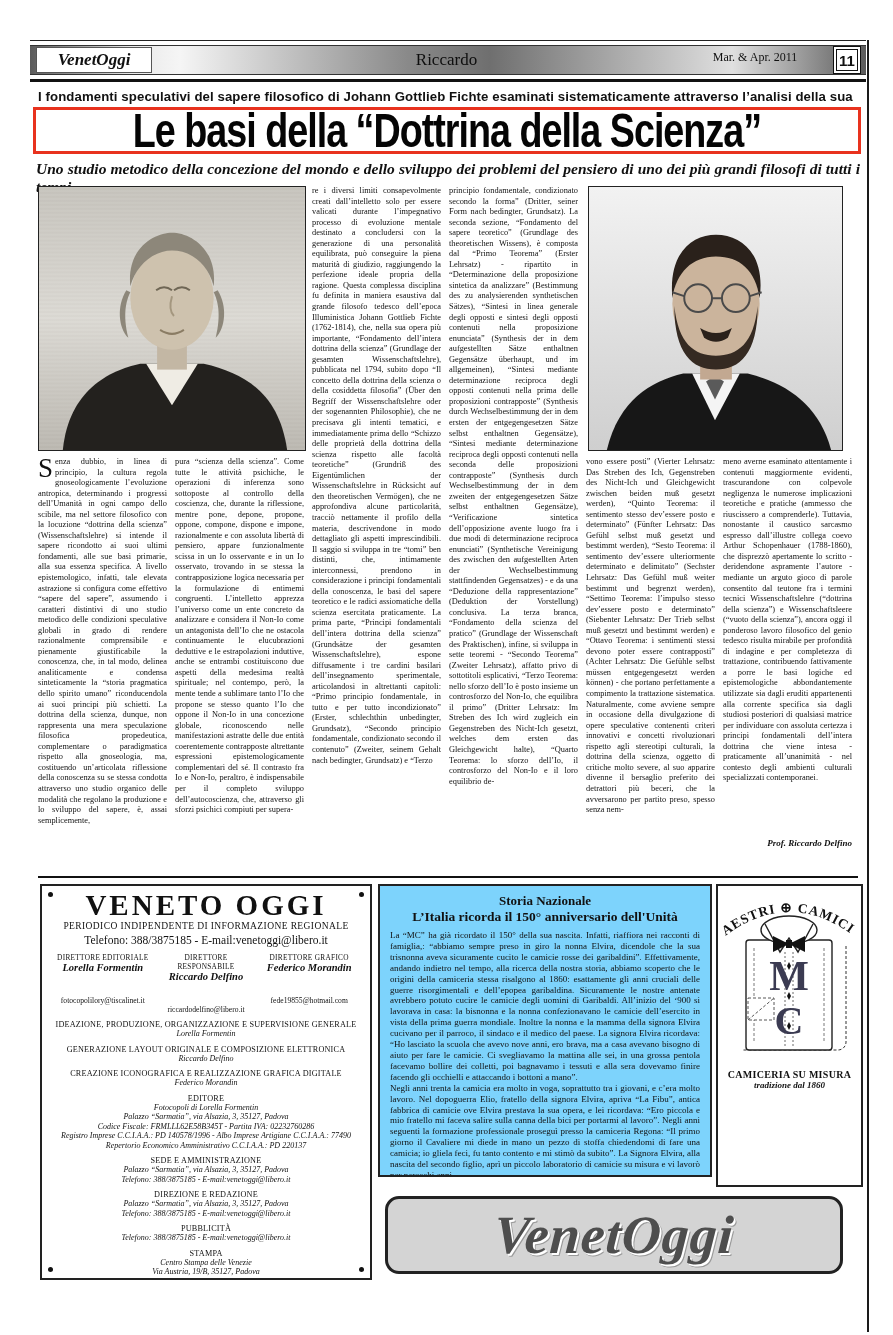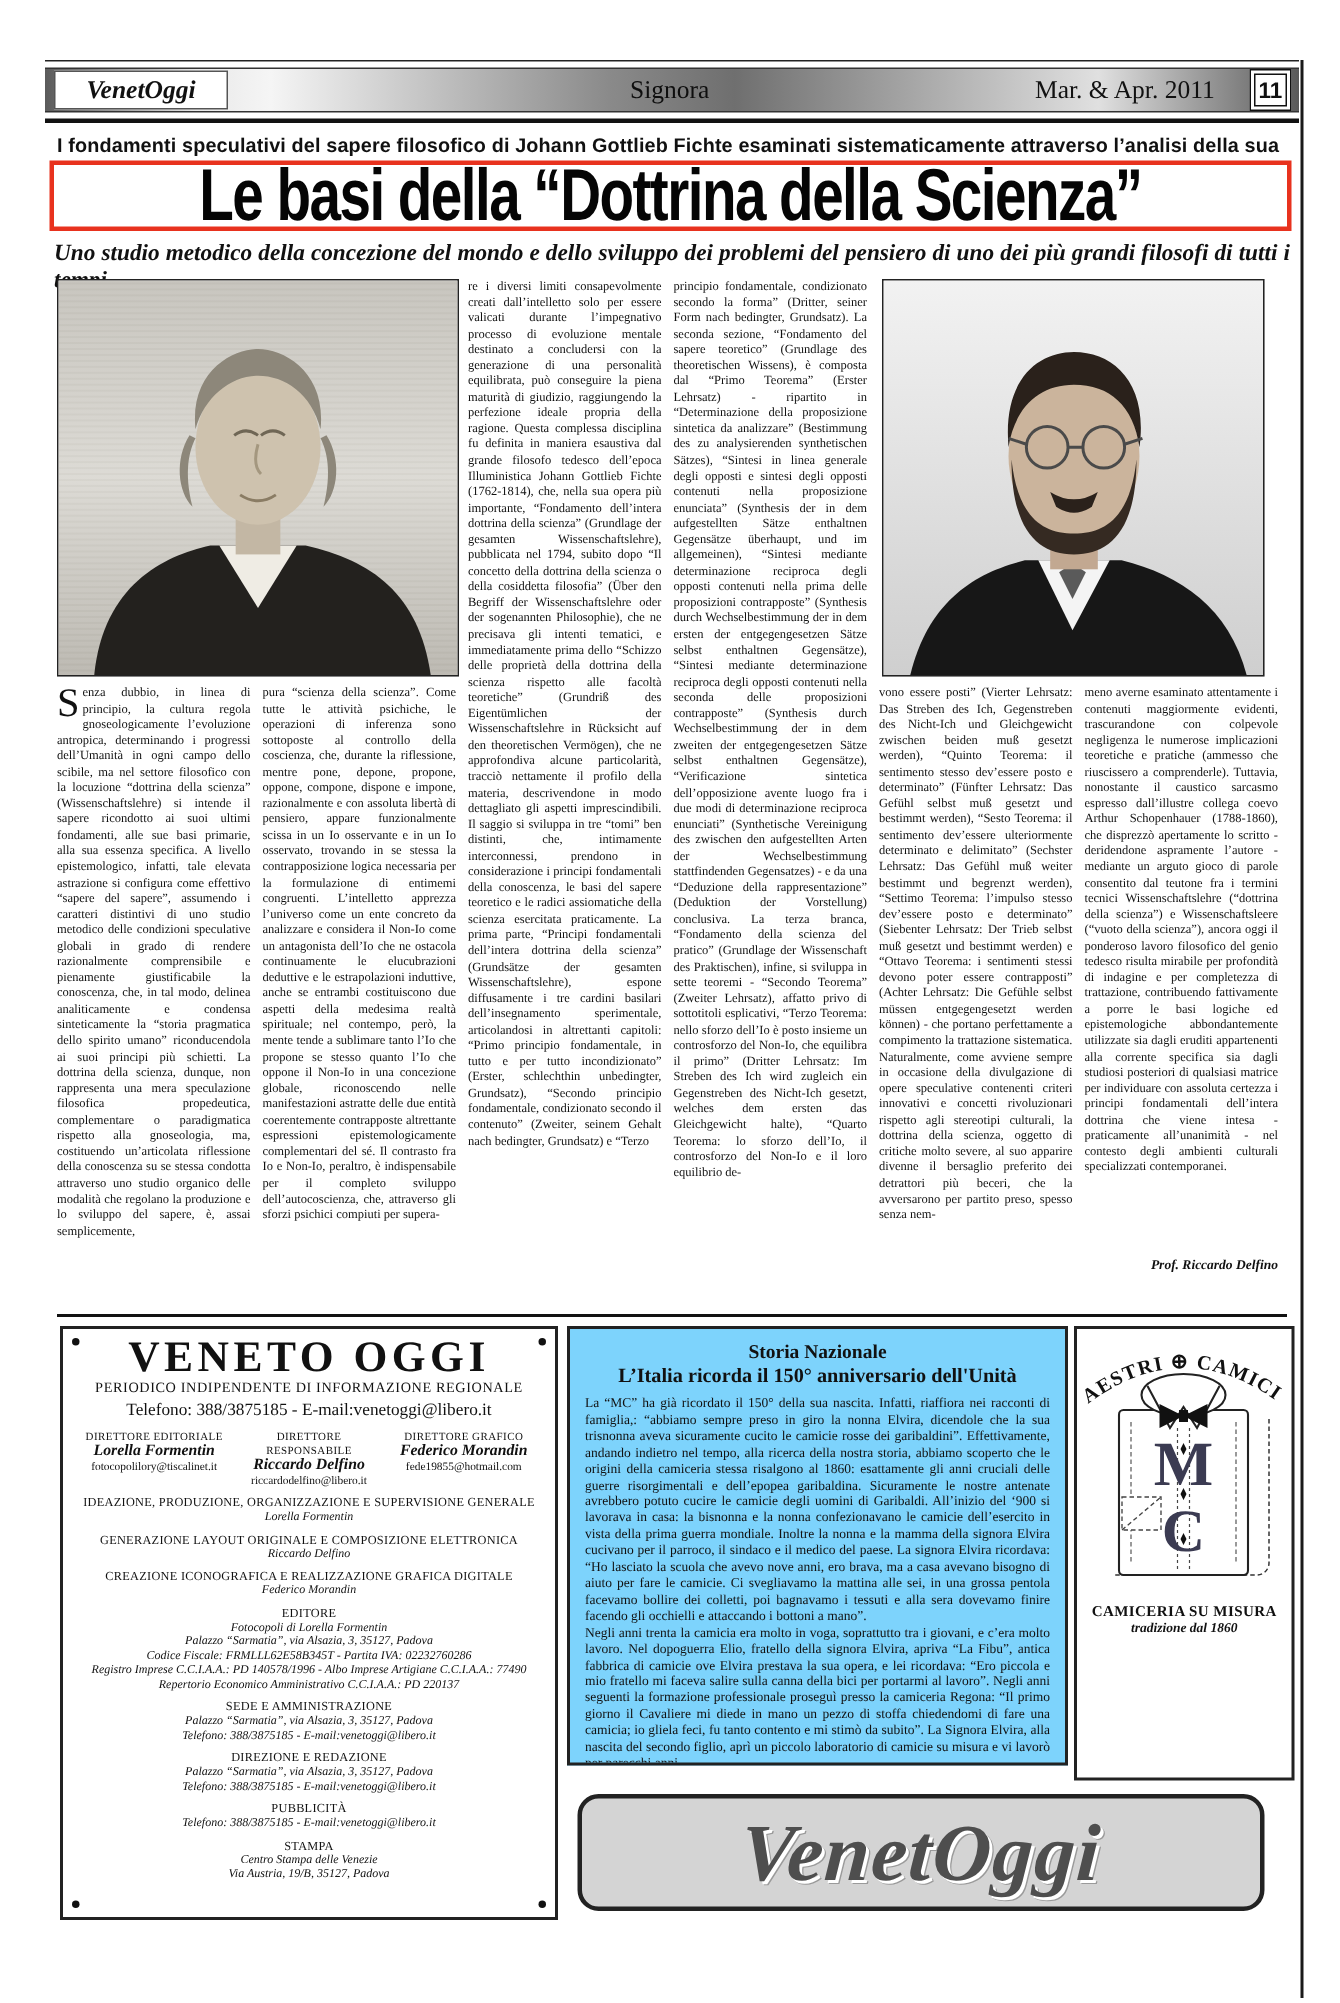--- a/index.html
+++ b/index.html
@@ -17,21 +17,21 @@
     position:absolute; left:30px; top:45px; width:836px; height:30px;
     background:linear-gradient(90deg,#5a5a5a 0%,#e8e8e8 12%,#f5f5f5 18%,#8a8a8a 45%,#6f6f6f 55%,#e0e0e0 84%,#5a5a5a 100%);
     border-top:1px solid #333; border-bottom:1px solid #333;
   }
   .nameplate {
     position:absolute; left:36px; top:47px; width:116px; height:26px; background:#fff;
     border:1px solid #555; display:flex; align-items:center; justify-content:center;
     font-style:italic; font-size:17px; font-weight:bold; letter-spacing:0;
   }
   .section-label { position:absolute; top:50px; left:0; width:893px; text-align:center; font-size:17px; color:#0e0e0e; }
-  .issue-date { position:absolute; top:50px; left:690px; width:130px; text-align:left; font-size:17px; }
+  .issue-date { position:absolute; top:50px; left:690px; width:130px; text-align:center; font-size:12px; }
   .pagenum-outer { position:absolute; left:833px; top:46px; width:28px; height:28px; border:1px solid #111; background:#fff; padding:2px; }
   .pagenum-inner { width:100%; height:100%; border:1px solid #111; display:flex; align-items:center; justify-content:center; font-family:"Liberation Sans",sans-serif; font-weight:bold; font-size:15px; }
   .thickrule { position:absolute; left:30px; top:79px; width:836px; height:3px; background:#111; }
 
   
   .kicker {
     position:absolute; left:38px; top:89px; width:822px;
     font-family:"Liberation Sans",sans-serif; font-weight:bold; font-size:13.2px; letter-spacing:.1px;
   }
   .head-box { position:absolute; left:33px; top:107px; width:828px; height:47px; border:3px solid #e8321e; background:#fff;
@@ -66,21 +66,21 @@
   .masthead .dot { position:absolute; width:5px; height:5px; border-radius:50%; background:#111; }
   .dot.tl{left:6px;top:6px;} .dot.tr{right:6px;top:6px;} .dot.bl{left:6px;bottom:6px;} .dot.br{right:6px;bottom:6px;}
   .mh-title { font-size:29px; font-weight:bold; letter-spacing:3px; line-height:30px; }
   .mh-sub { font-size:9.5px; letter-spacing:.4px; margin-top:1px; }
   .mh-reg { font-size:8px; margin-top:4px; }
   .mh-tel { font-size:11.5px; margin-top:3px; }
   .mh-dirs { display:flex; justify-content:space-between; margin-top:7px; }
   .mh-dir { width:33%; }
   .mh-dir .role { font-size:7.3px; letter-spacing:.3px; }
   .mh-dir .name { font-size:10.5px; font-weight:bold; font-style:italic; line-height:11px; }
-  .mh-dir .mail { font-size:7.6px; }
+  .mh-dir .mail { font-size:7.6px;margin-top:23px; }
   .mh-sec { margin-top:6px; }
   .mh-sec .h { font-size:8.2px; letter-spacing:.2px; }
   .mh-sec .v { font-size:8px; font-style:italic; white-space:pre-line; line-height:9.5px; }
 
   .storia { position:absolute; left:378px; top:884px; width:334px; height:293px; border:2px solid #222; background:#7dd3fc;
     padding:7px 10px; overflow:hidden; }
   .st-t1 { text-align:center; font-weight:bold; font-size:13px; }
   .st-t2 { text-align:center; font-weight:bold; font-size:13.5px; margin-bottom:5px; }
   .st-p { font-size:9px; line-height:10.9px; text-align:justify; }
 
@@ -99,21 +99,21 @@
   }
 </style>
 </head>
 <body>
 
 <div class="topline"></div>
 <div class="edge-right"></div>
 
 <div class="band"></div>
 <div class="nameplate">VenetOggi</div>
-<div class="section-label">Signora</div>
+<div class="section-label">Riccardo</div>
 <div class="issue-date">Mar. &amp; Apr. 2011</div>
 <div class="pagenum-outer">
   <div class="pagenum-inner">11</div>
 </div>
 <div class="thickrule"></div>
 
 <div class="kicker">I fondamenti speculativi del sapere filosofico di Johann Gottlieb Fichte esaminati sistematicamente attraverso l’analisi della sua opera</div>
 <div class="head-box">
   <div class="head-text">Le basi della “Dottrina della Scienza”</div>
 </div>

